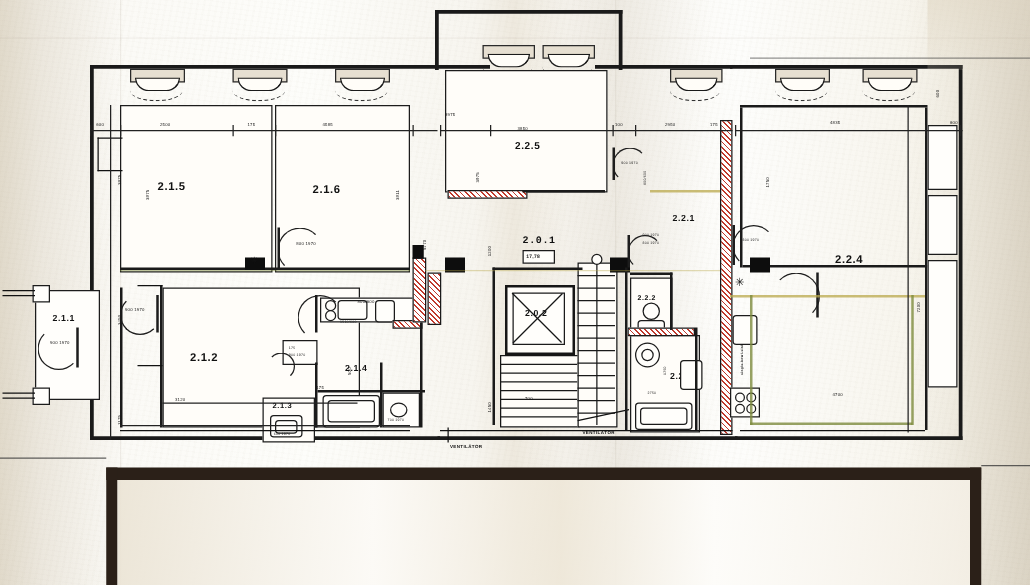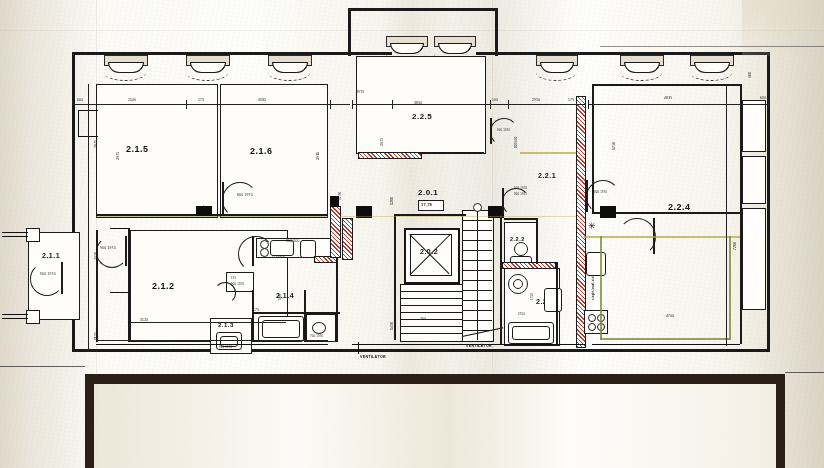--- a/index.html
+++ b/index.html
@@ -240,21 +240,21 @@
   <div class="wall" style="left:336px;top:258px;width:2px;height:84px;"></div>
 
   <div class="room" style="left:356px;top:56px;width:128px;height:96px;"></div>
   <div class="rlabel" style="left:412px;top:112px;font-size:8px;">2.2.5</div>
   <div class="dim" style="left:414px;top:101px;">3850</div>
   <div class="dim v" style="left:380px;top:146px;">3975</div>
 
   <div class="newwall" style="left:358px;top:152px;width:62px;height:5px;"></div>
   <div class="wall" style="left:418px;top:152px;width:66px;height:2px;"></div>
 
-  <div class="rlabel" style="left:418px;top:188px;font-size:8px;">2.0.1</div>
+  <div class="rlabel" style="left:418px;top:188px;font-size:8px;font-family:Liberation Mono, monospace;">2.0.1</div>
   <div class="fx" style="left:418px;top:200px;width:24px;height:9px;"></div>
   <div class="dim" style="left:421px;top:202px;font-size:4px;font-weight:bold;">17,78</div>
   <div class="dim v" style="left:390px;top:205px;">1200</div>
   <div class="dim v" style="left:390px;top:330px;">1450</div>
 
   <div class="shaft" style="left:404px;top:228px;width:52px;height:52px;"></div>
   <div class="fx" style="left:410px;top:234px;width:40px;height:40px;"></div>
   <div class="xline" style="left:410px;top:234px;width:56px;transform:rotate(45deg);"></div>
   <div class="xline" style="left:410px;top:274px;width:56px;transform:rotate(-45deg);"></div>
   <div class="rlabel" style="left:420px;top:248px;font-size:7px;">2.0.2</div>

